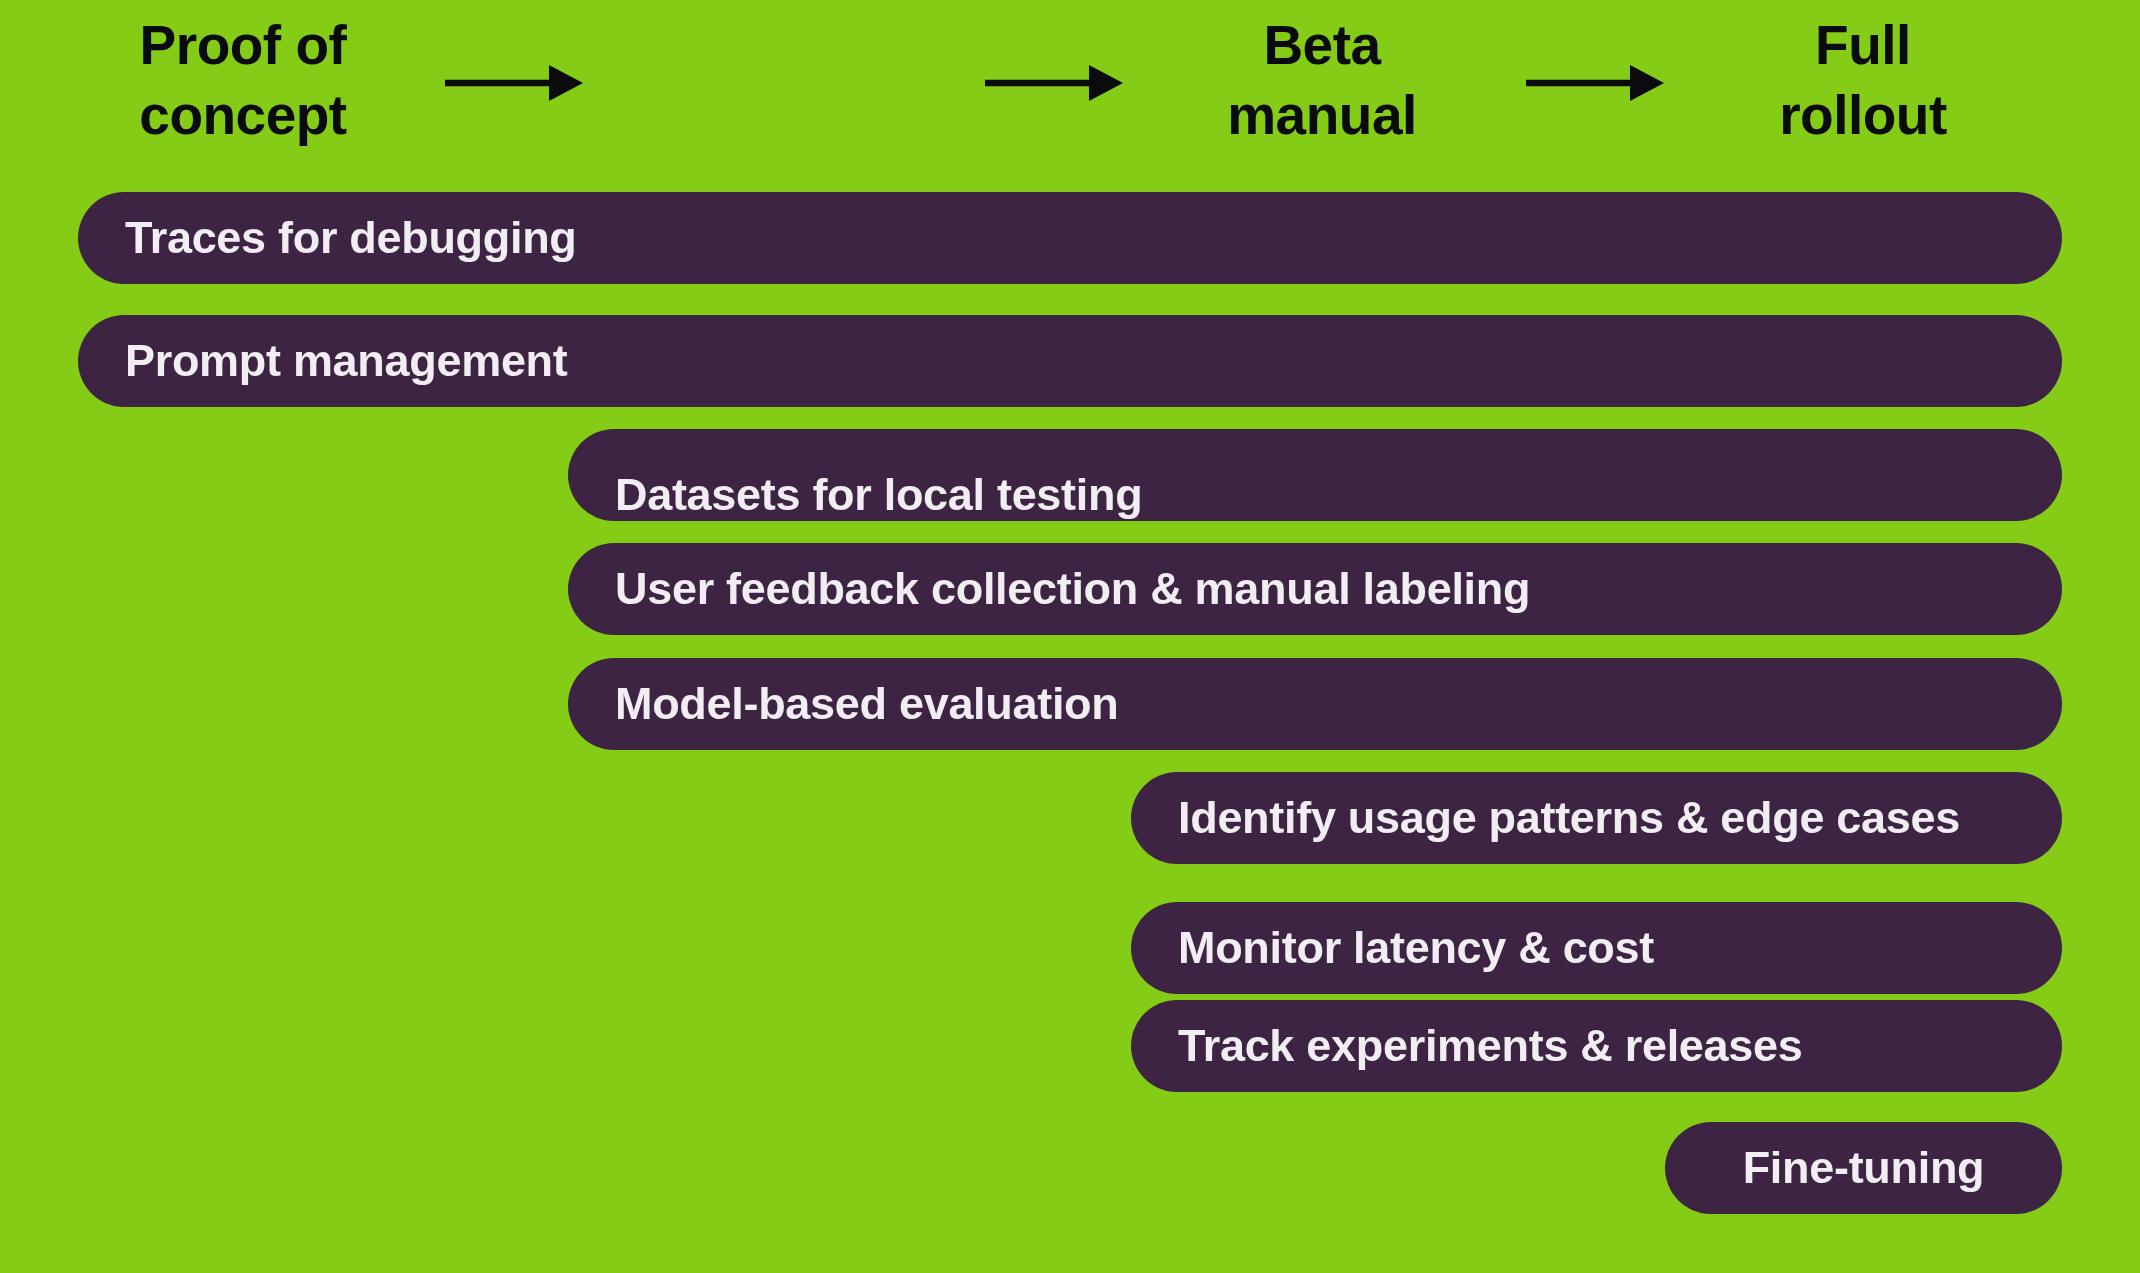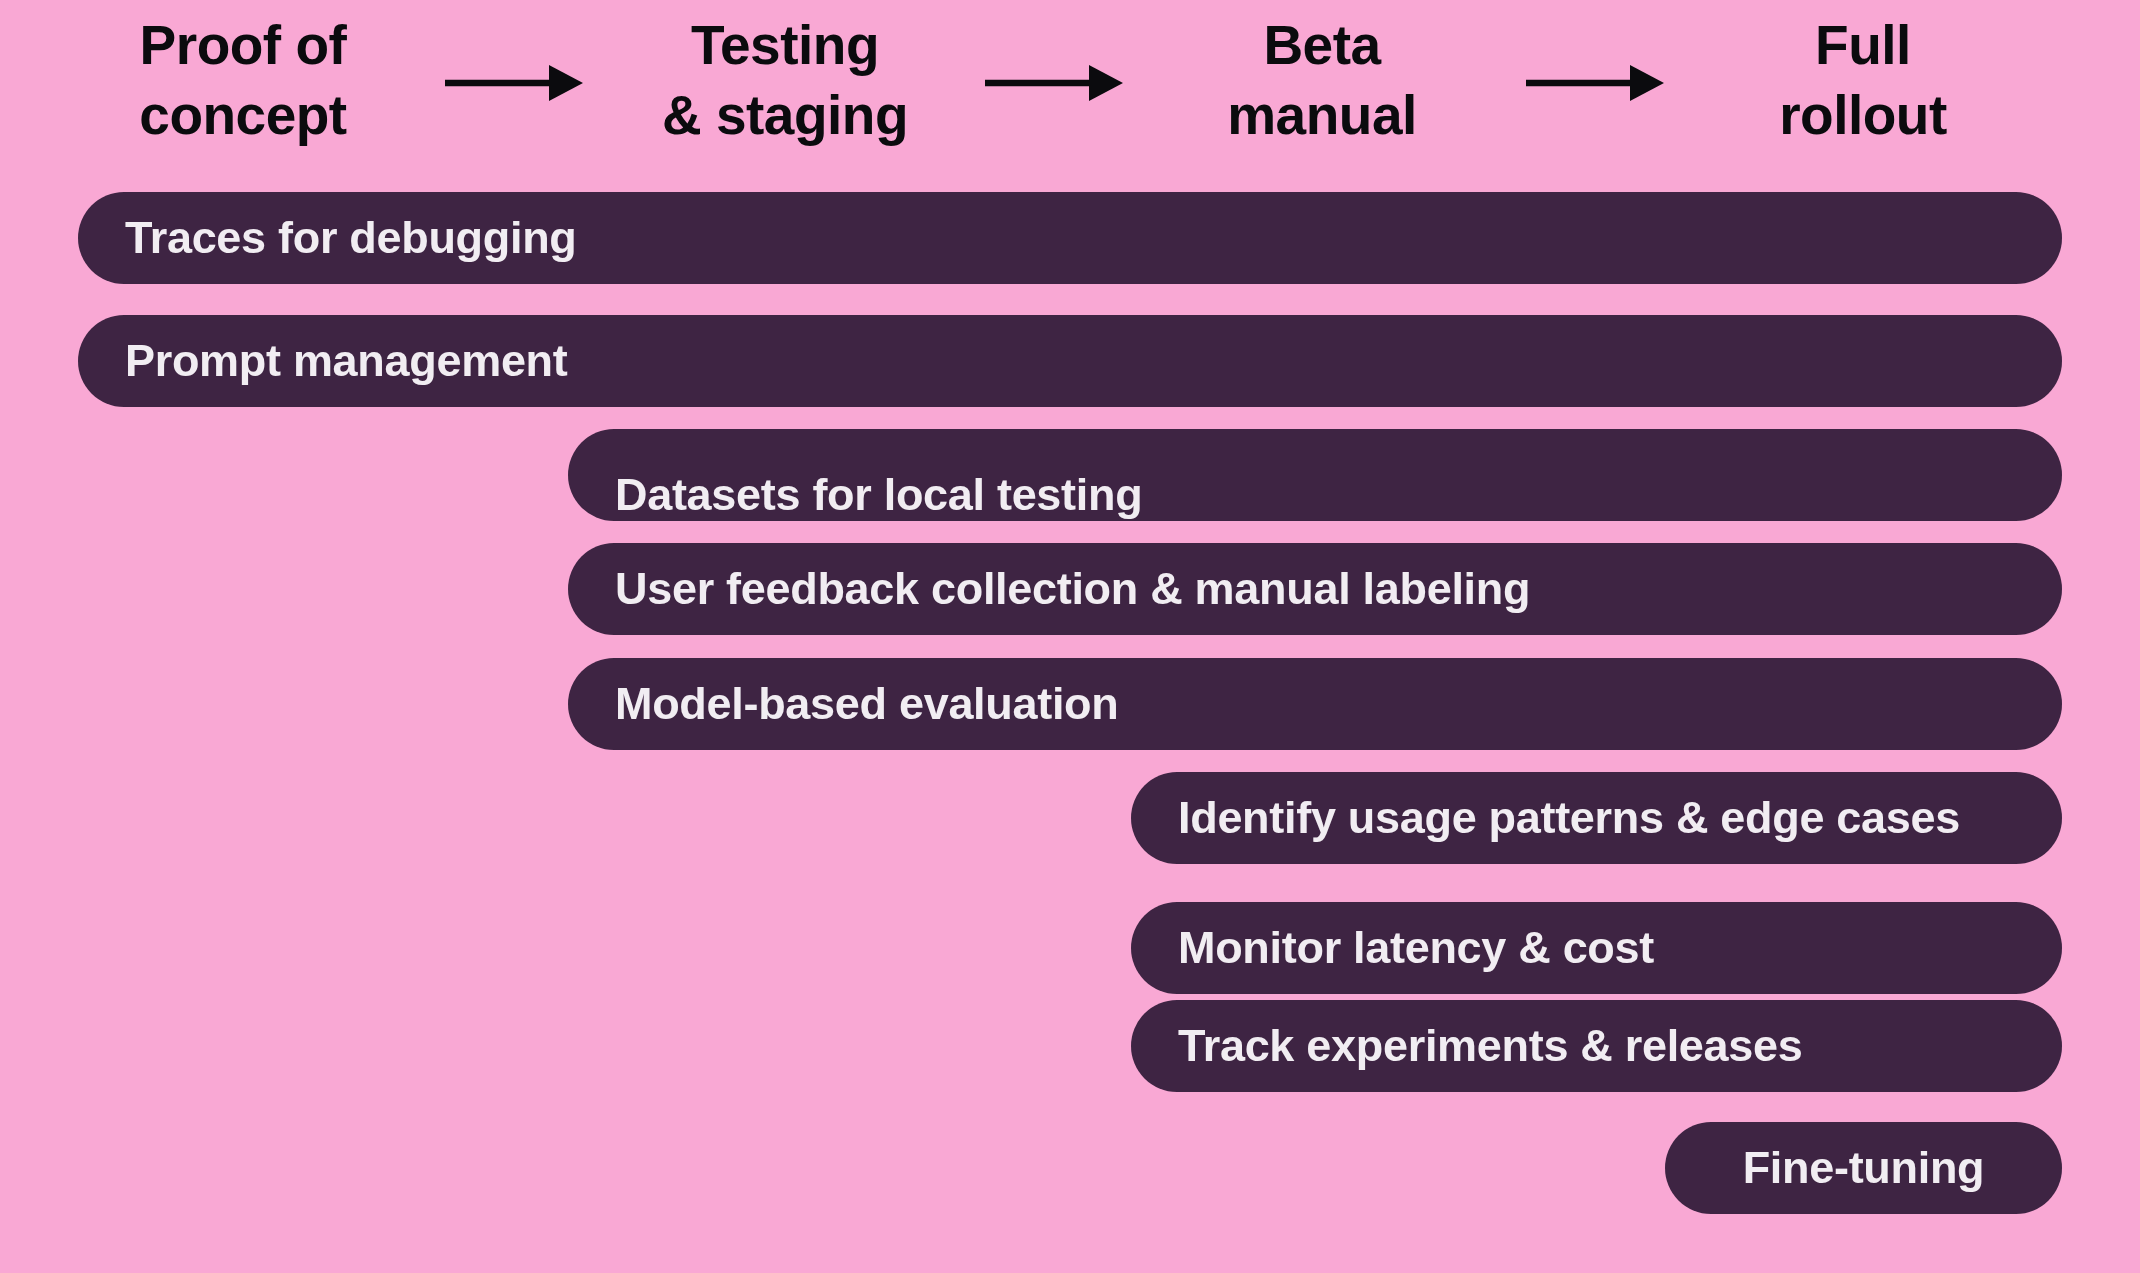--- a/index.html
+++ b/index.html
@@ -4,21 +4,21 @@
 <style>
   html, body {
     margin: 0;
     padding: 0;
     background: #4D6970;
   }
   #canvas {
     position: relative;
     width: 2140px;
     height: 1273px;
-    background: #f9a8d4;
+    background: #84cc16;
     font-family: "Liberation Sans", sans-serif;
     overflow: hidden;
   }
 
   
   .stage-heading {
     position: absolute;
     top: 10px;
     width: 420px;
     text-align: center;
@@ -83,24 +83,20 @@
 </style>
 </head>
 <body>
 
 <div id="canvas">
 
   <div class="stage-heading" id="stage-0">
     <span>Proof of</span>
     <span>concept</span>
   </div>
-  <div class="stage-heading" id="stage-1">
-    <span>Testing</span>
-    <span>&amp; staging</span>
-  </div>
   <div class="stage-heading" id="stage-2">
     <span>Beta</span>
     <span>manual</span>
   </div>
   <div class="stage-heading" id="stage-3">
     <span>Full</span>
     <span>rollout</span>
   </div>
 
   <svg class="flow-arrow" id="arrow-0" viewBox="0 0 141 40">

